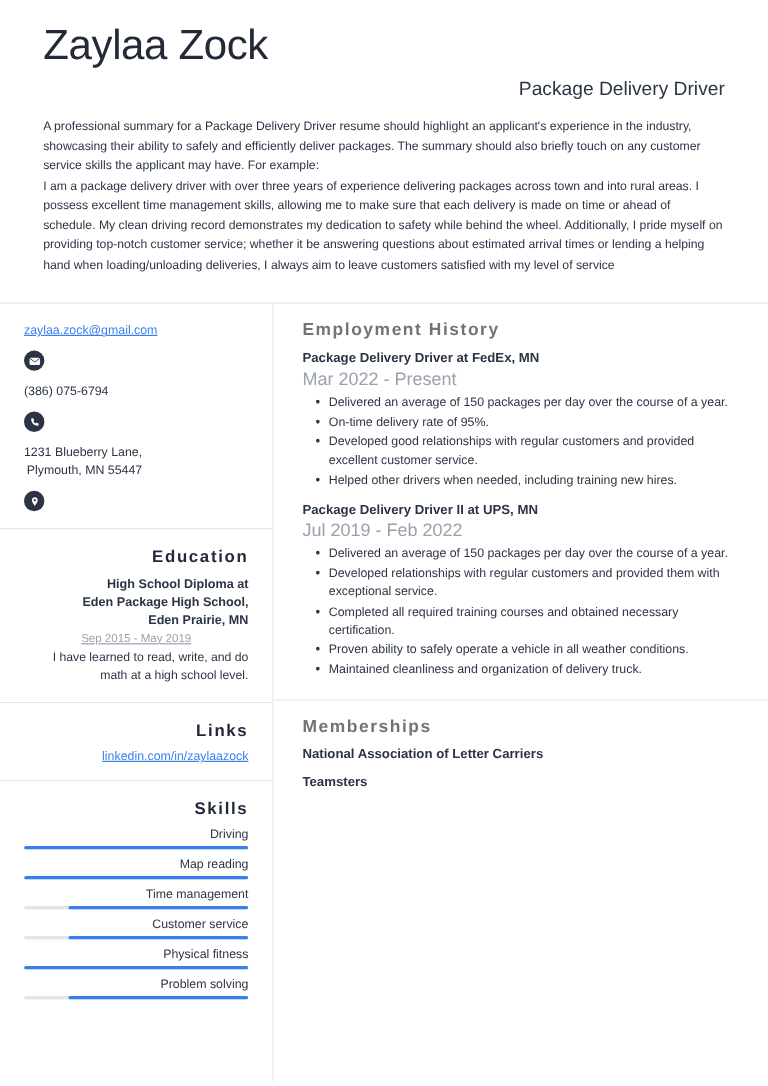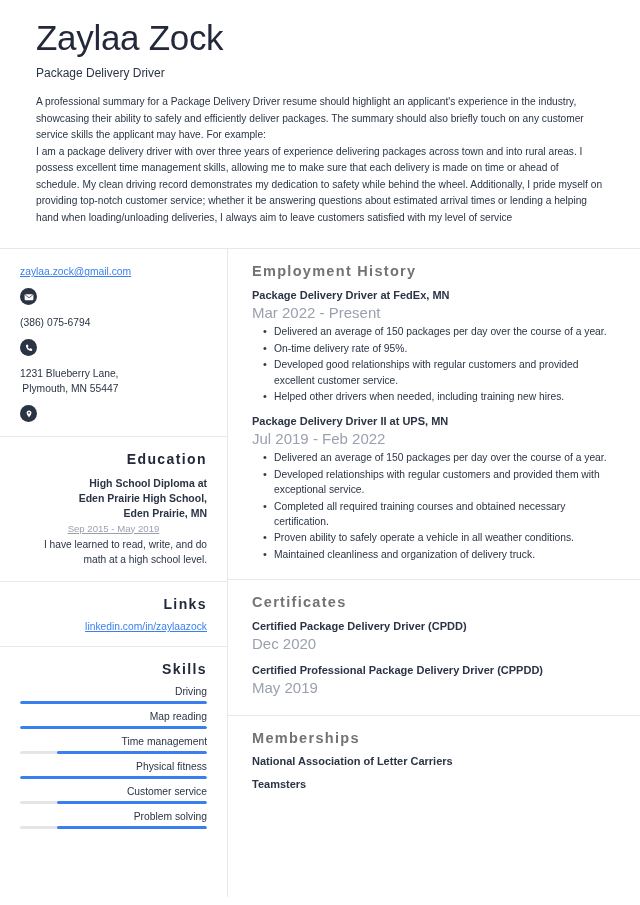--- a/index.html
+++ b/index.html
@@ -29,24 +29,25 @@
   }
   .name {
     font-size: 35px;
     font-weight: 300;
     letter-spacing: -0.3px;
     color: #23293a;
     line-height: 1.15;
     margin: 0 0 8px 0;
   }
   .job-title {
-    font-size: 12px;
+    font-size: 16px;
     font-weight: 400;
     color: #2b3445;
     margin: 0 0 14px 0;
+    text-align: right;
   }
   .summary {
     font-size: 10.2px;
     line-height: 1.62;
     color: #2b3445;
     margin: 0;
   }
   .summary p { margin: 0; }
 
   .top-divider {
@@ -277,21 +278,21 @@
               </svg>
           </div>
         </div>
       </div>
 
       <div class="block">
         <div class="side-heading">Education</div>
         <div>
           <div class="side-sub">
             <div>High School Diploma at</div>
-            <div>Eden Prairie High School,</div>
+            <div>Eden Package High School,</div>
             <div>Eden Prairie, MN</div>
           </div>
           <div class="side-date">Sep 2015 - May 2019</div>
           <div class="side-desc">I have learned to read, write, and do math at a high school level.</div>
         </div>
       </div>
 
       <div class="block">
         <div class="side-heading">Links</div>
         <a class="side-link" href="#">linkedin.com/in/zaylaazock</a>
@@ -312,29 +313,29 @@
                 <div class="skill-fill" style="width: 100%;"></div>
               </div>
             </div>
             <div class="skill">
               <div class="skill-label">Time management</div>
               <div class="skill-track">
                 <div class="skill-fill" style="width: 80%;"></div>
               </div>
             </div>
             <div class="skill">
+              <div class="skill-label">Customer service</div>
+              <div class="skill-track">
+                <div class="skill-fill" style="width: 80%;"></div>
+              </div>
+            </div>
+            <div class="skill">
               <div class="skill-label">Physical fitness</div>
               <div class="skill-track">
                 <div class="skill-fill" style="width: 100%;"></div>
-              </div>
-            </div>
-            <div class="skill">
-              <div class="skill-label">Customer service</div>
-              <div class="skill-track">
-                <div class="skill-fill" style="width: 80%;"></div>
               </div>
             </div>
             <div class="skill">
               <div class="skill-label">Problem solving</div>
               <div class="skill-track">
                 <div class="skill-fill" style="width: 80%;"></div>
               </div>
             </div>
           </div>
       </div>
@@ -363,33 +364,20 @@
                 <li>Delivered an average of 150 packages per day over the course of a year.</li>
                 <li>Developed relationships with regular customers and provided them with exceptional service.</li>
                 <li>Completed all required training courses and obtained necessary certification.</li>
                 <li>Proven ability to safely operate a vehicle in all weather conditions.</li>
                 <li>Maintained cleanliness and organization of delivery truck.</li>
               </ul>
             </div>
           </div>
       </div>
 
-      <div class="block">
-        <div class="sec-heading">Certificates</div>
-        <div id="certificates-list">
-            <div class="cert-entry">
-              <div class="entry-title">Certified Package Delivery Driver (CPDD)</div>
-              <div class="entry-date">Dec 2020</div>
-            </div>
-            <div class="cert-entry">
-              <div class="entry-title">Certified Professional Package Delivery Driver (CPPDD)</div>
-              <div class="entry-date">May 2019</div>
-            </div>
-          </div>
-      </div>
 
       <div class="block last">
         <div class="sec-heading">Memberships</div>
         <div id="memberships-list">
             <div class="member-entry">National Association of Letter Carriers</div>
             <div class="member-entry">Teamsters</div>
           </div>
       </div>
 
     </div>

